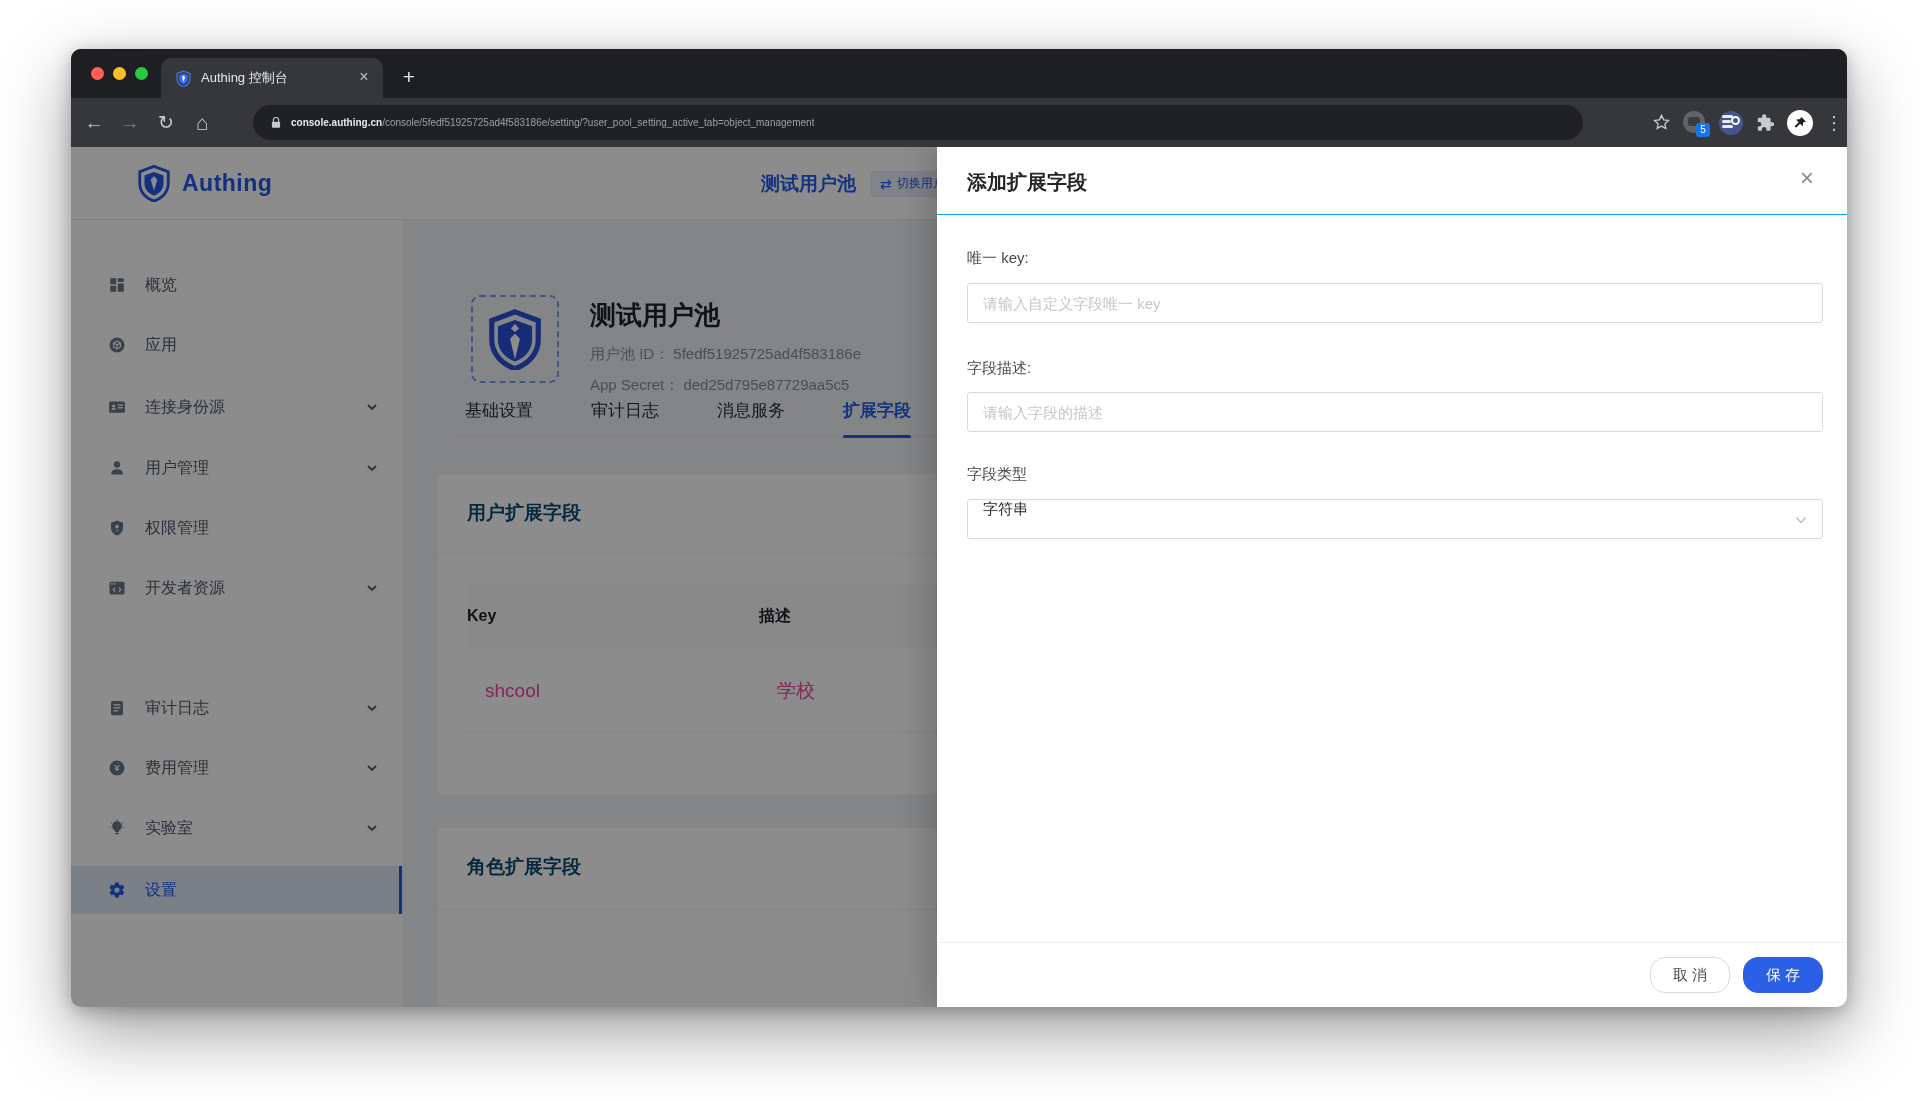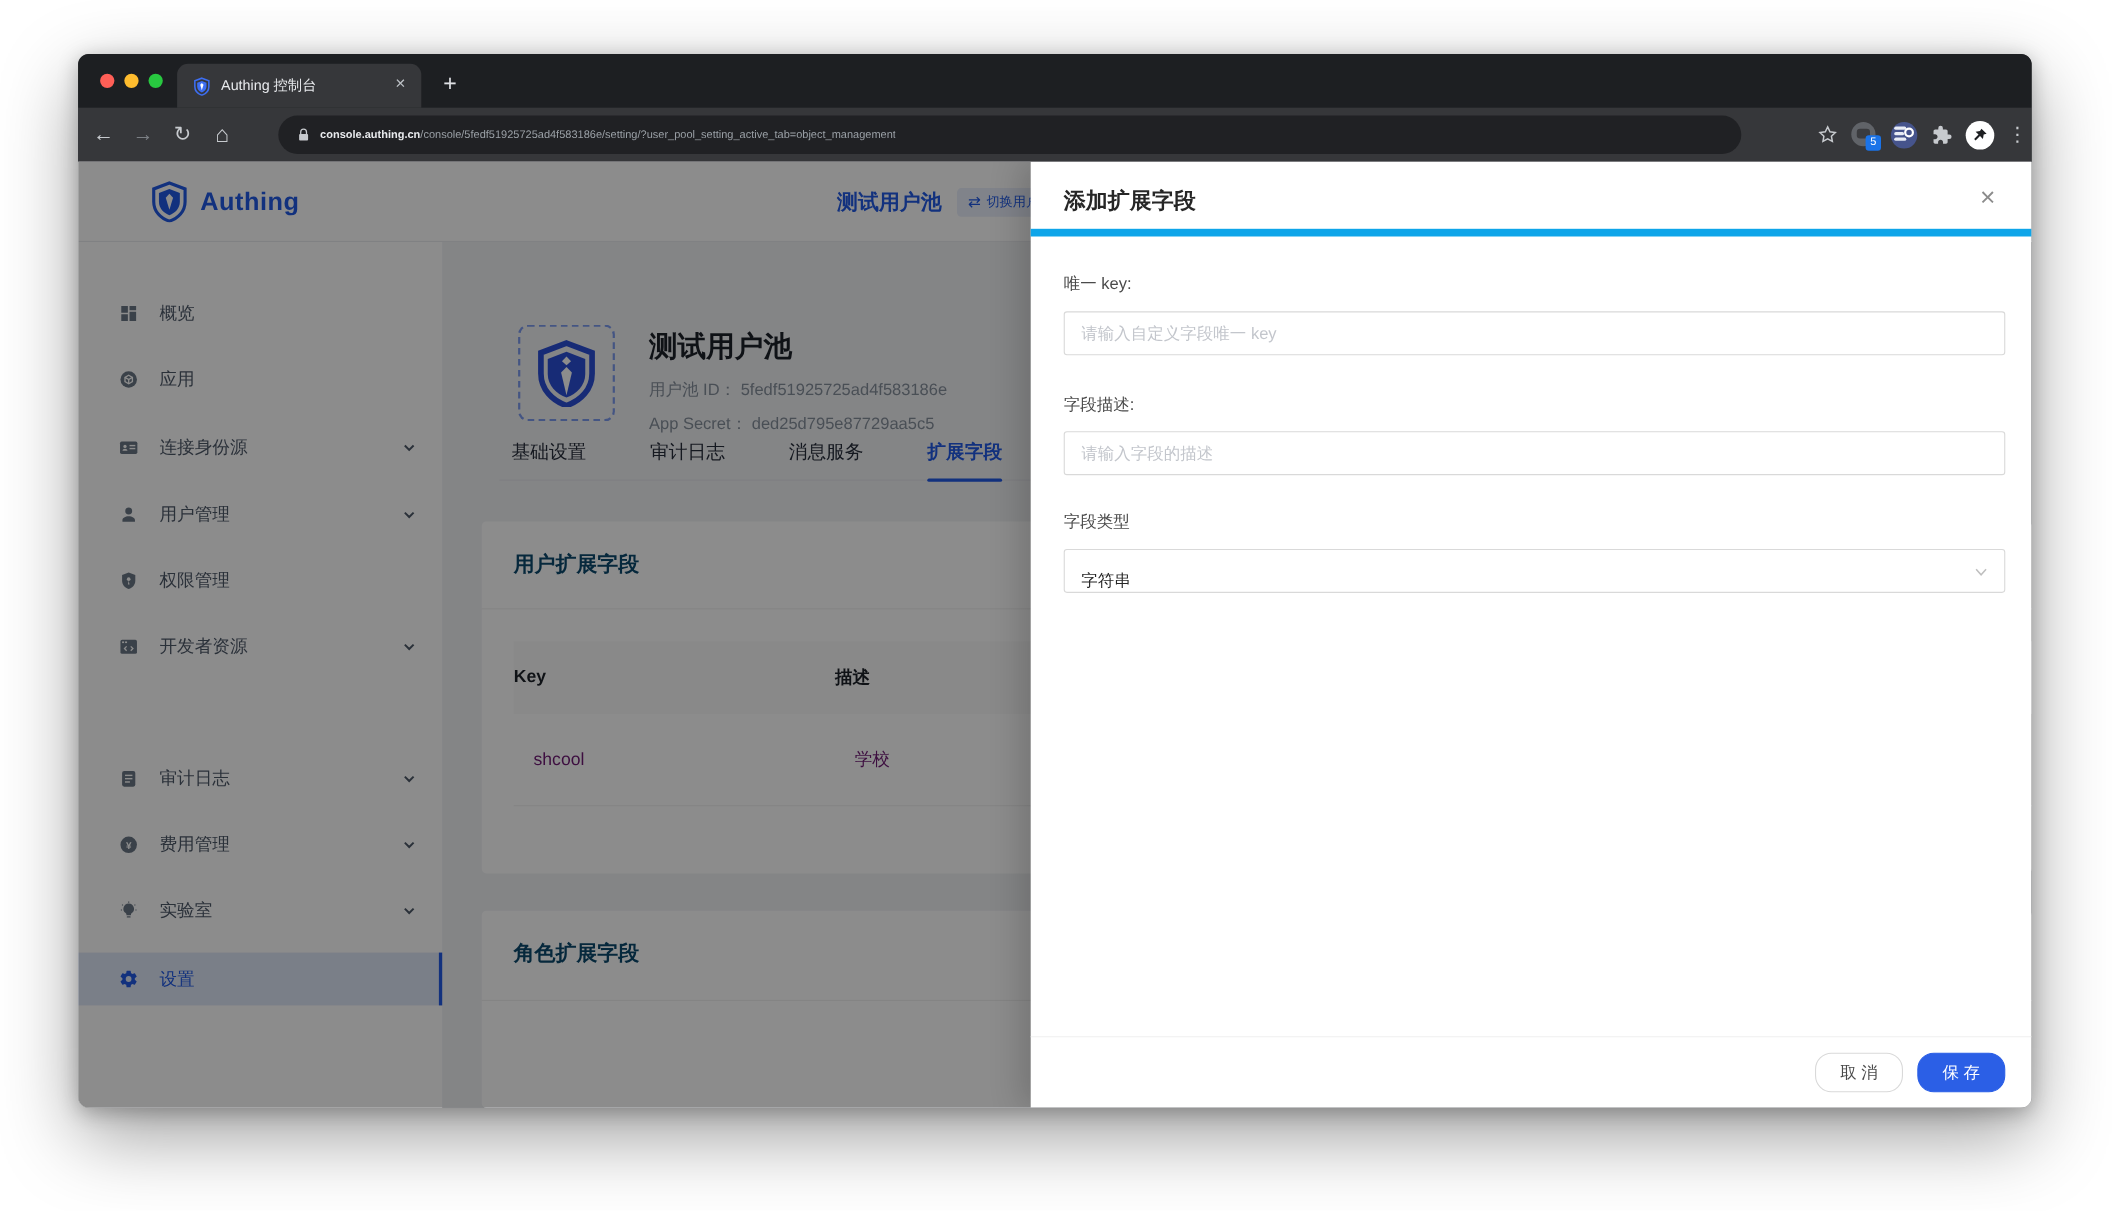--- a/index.html
+++ b/index.html
@@ -95,41 +95,41 @@
   .card { position:absolute; left:36px; width:1409px; background:#fff; border-radius:4px; }
   .card1 { top:254px; height:320px; }
   .card2 { top:608px; height:179px; }
   .card-title { position:absolute; left:29px; top:26px; font-size:19px; font-weight:700; color:#0c4a6e; }
   .card-div { position:absolute; left:0; width:100%; height:1px; background:#f0f0f0; }
   .card1 .card-div { top:79px; } .card2 .card-div { top:81px; }
   .tbl-head { position:absolute; left:29px; right:0; top:109px; height:66px; background:#fafafa; display:flex; align-items:center; }
   .th { font-size:16px; font-weight:600; color:#1d2129; }
   .th1 { width:292px; } 
   .tbl-row { position:absolute; left:29px; right:0; top:175px; height:84px; display:flex; align-items:center; border-bottom:1px solid #f0f0f0; }
-  .td { font-size:16px; color:#701a75; }
+  .td { font-size:19px; color:#ec4899; }
   .td1 { margin-left:18px; width:292px; }
 
   .overlay { position:absolute; left:0; top:0; width:100%; height:100%; background:rgba(0,0,0,.45); }
 
   
   .drawer { position:absolute; left:866px; top:0; width:910px; height:860px; background:#fff;
             box-shadow:-9px 0 28px rgba(0,0,0,.18); }
-  .drawer-head { position:absolute; left:0; top:0; width:100%; height:68px; border-bottom:7px solid #0ea5e9; }
+  .drawer-head { position:absolute; left:0; top:0; width:100%; height:68px; border-bottom:1px solid #0ea5e9;font-family:Liberation Mono, monospace; }
   .drawer-title { position:absolute; left:30px; top:22px; font-size:20px; font-weight:600; color:#262626; }
   .drawer-close { position:absolute; right:26px; top:20px; width:28px; height:28px; color:#8c8c8c;
                   font-size:24px; line-height:26px; text-align:center; cursor:pointer; }
   .fld-label { position:absolute; left:30px; font-size:15px; color:#4a4a4a; }
   .fl1 { top:102px; } .fl2 { top:212px; } .fl3 { top:318px; }
   .fld-input { position:absolute; left:30px; width:856px; height:40px; border:1px solid #d9d9d9; border-radius:3px;
                background:#fff; padding:0 15px; font-size:15px; color:#262626; outline:none;
                font-family:"Liberation Sans","DejaVu Sans",sans-serif; }
   .fld-input::placeholder { color:#c3c6cc; }
   .fi1 { top:136px; } .fi2 { top:245px; }
   .fld-select { position:absolute; left:30px; top:352px; width:856px; height:40px; border:1px solid #d9d9d9; border-radius:3px;
-                display:flex; align-items:flex-end; padding:0 15px; font-size:15px; color:#262626; cursor:pointer; }
+                display:flex; align-items:flex-start; padding:0 15px; font-size:15px; color:#262626; cursor:pointer; }
   .sel-chev { position:absolute; right:14px; top:13px; width:14px; height:14px; color:#bfbfbf; }
   .drawer-foot { position:absolute; left:0; bottom:0; width:100%; height:65px; border-top:1px solid #f0f0f0; }
   .btn { position:absolute; top:14px; height:36px; width:80px; border-radius:15px; font-size:15px;
          display:flex; align-items:center; justify-content:center; cursor:pointer;
          font-family:"Liberation Sans","DejaVu Sans",sans-serif; }
   .btn-cancel { right:117px; background:#fff; border:1px solid #d9d9d9; color:#4a4a4a; }
   .btn-save { right:24px; background:#2b5fe6; border:1px solid #2b5fe6; color:#fff; }
 </style>
 </head>
 <body>

